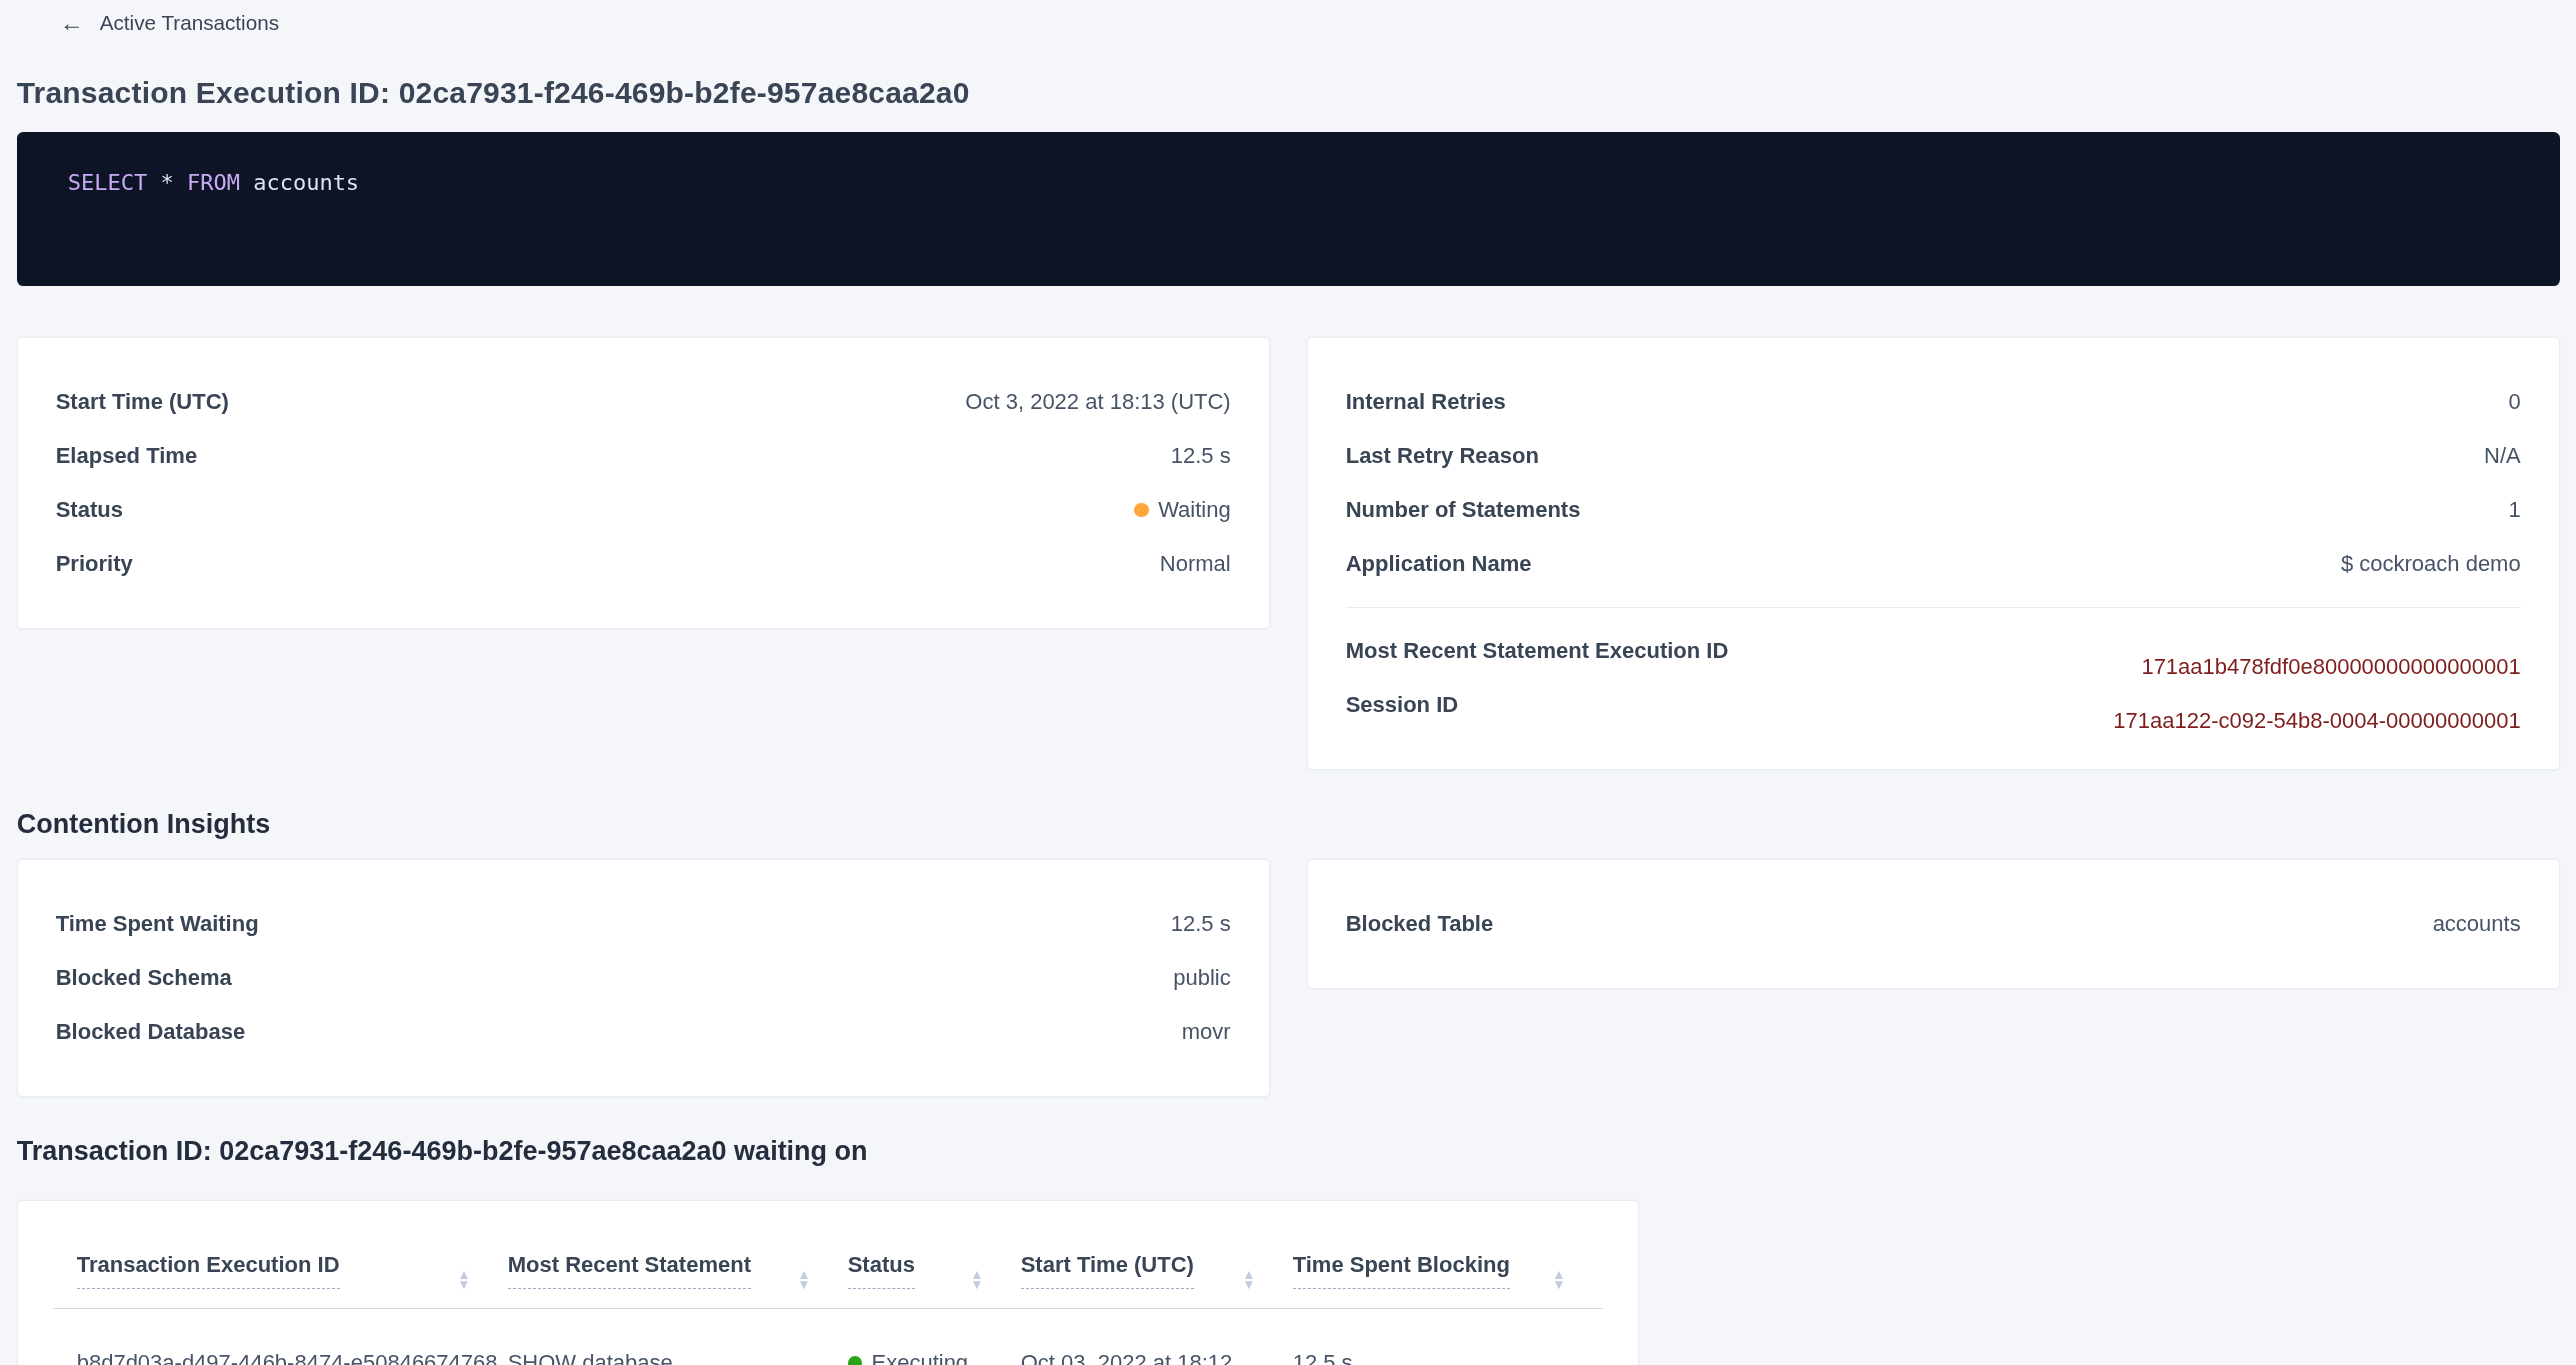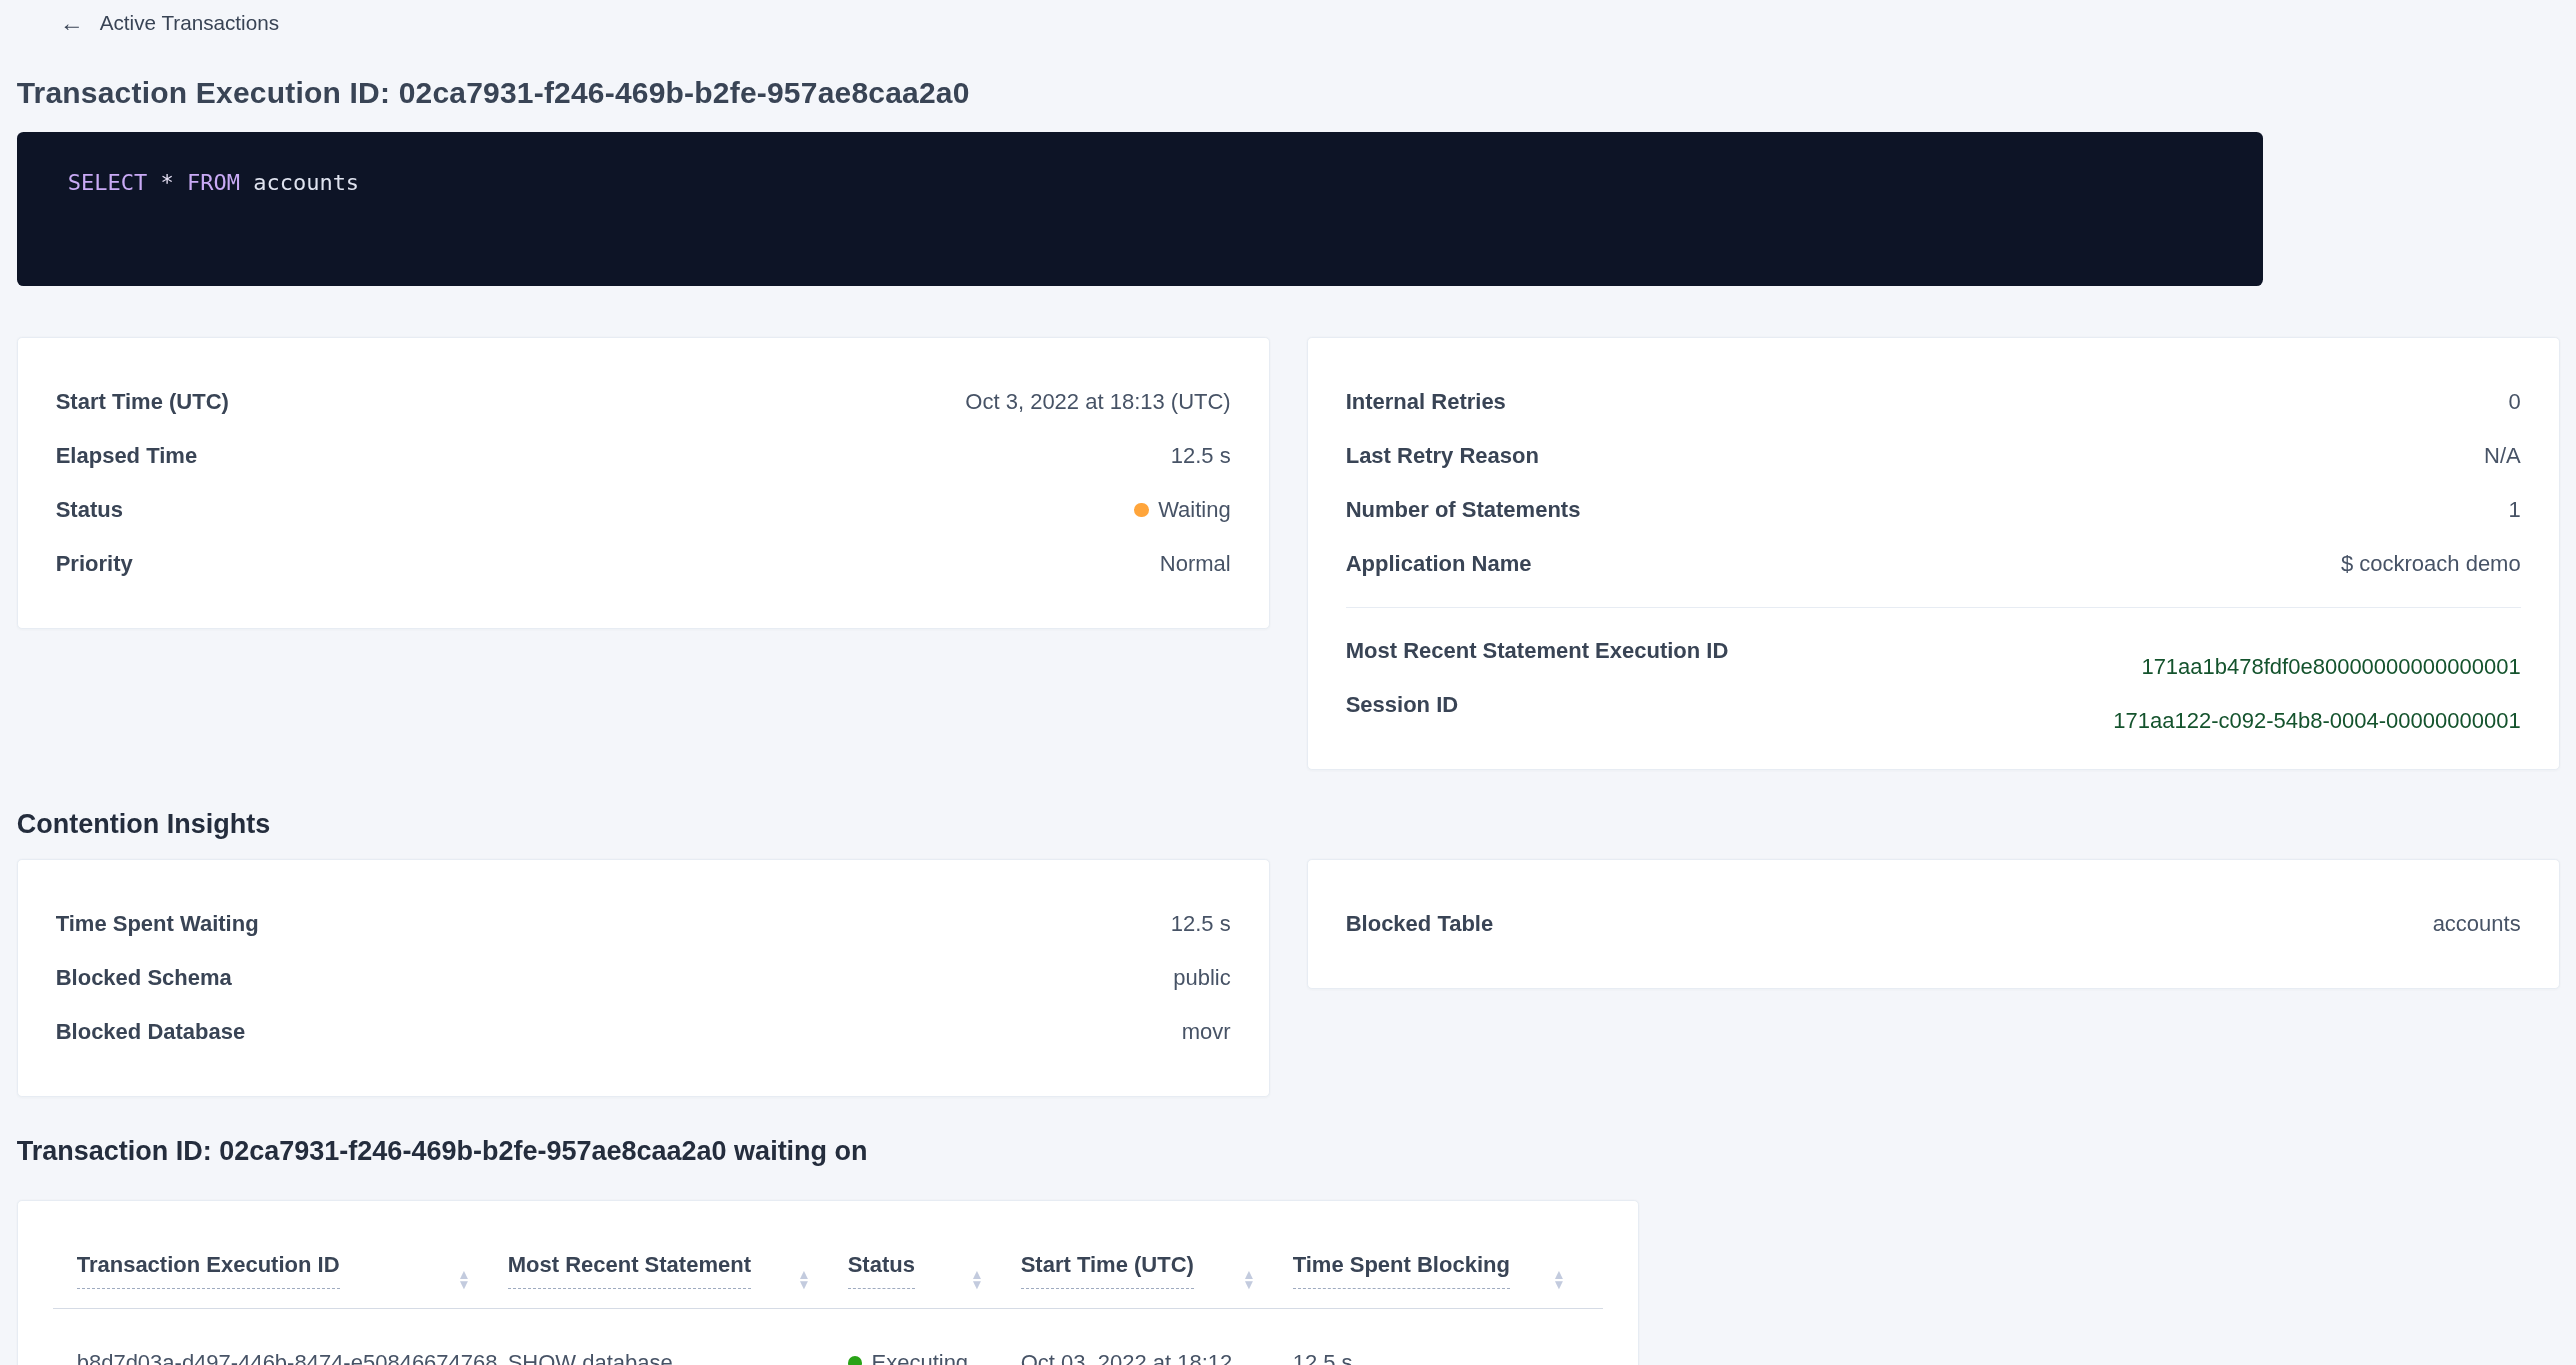--- a/index.html
+++ b/index.html
@@ -24,21 +24,21 @@
   
   .page-title {
     margin: 41px 0 0 0;
     font-size: 30px; font-weight: bold; color: #394455;
     letter-spacing: 0.2px;
   }
 
   
   .sql-box {
     margin-top: 22px;
-    width: 2246px; height: 154px;
+    width: 2543px; height: 154px;
     background: #0d1426;
     border-radius: 6.4px;
     padding: 37px 51px;
   }
   .sql-box code {
     font-family: "DejaVu Sans Mono", "Liberation Mono", monospace;
     font-size: 22px; line-height: 1.3;
     color: #e3e6f2;
   }
   .sql-kw { color: #c9aaf5; }
@@ -70,21 +70,21 @@
   .status-value { display: flex; align-items: center; gap: 9.5px; }
   .dot {
     width: 14.3px; height: 14.3px; border-radius: 50%;
     display: inline-block; flex: none;
   }
   .card-divider {
     border: none; border-top: 1.6px solid #e7ecf3;
     margin: 16px 0;
   }
   a.id-link, .id-link {
-    font-size: 22px; color: #14532d; text-decoration: none; cursor: pointer; margin-top: 32px;
+    font-size: 22px; color: #7f1d1d; text-decoration: none; cursor: pointer; margin-top: 32px;
   }
 
   
   .section-heading {
     margin-top: 39px;
     font-size: 27px; font-weight: bold; color: #242d3d;
   }
   .row-2-wrap { margin-top: 19px; }
 
   

